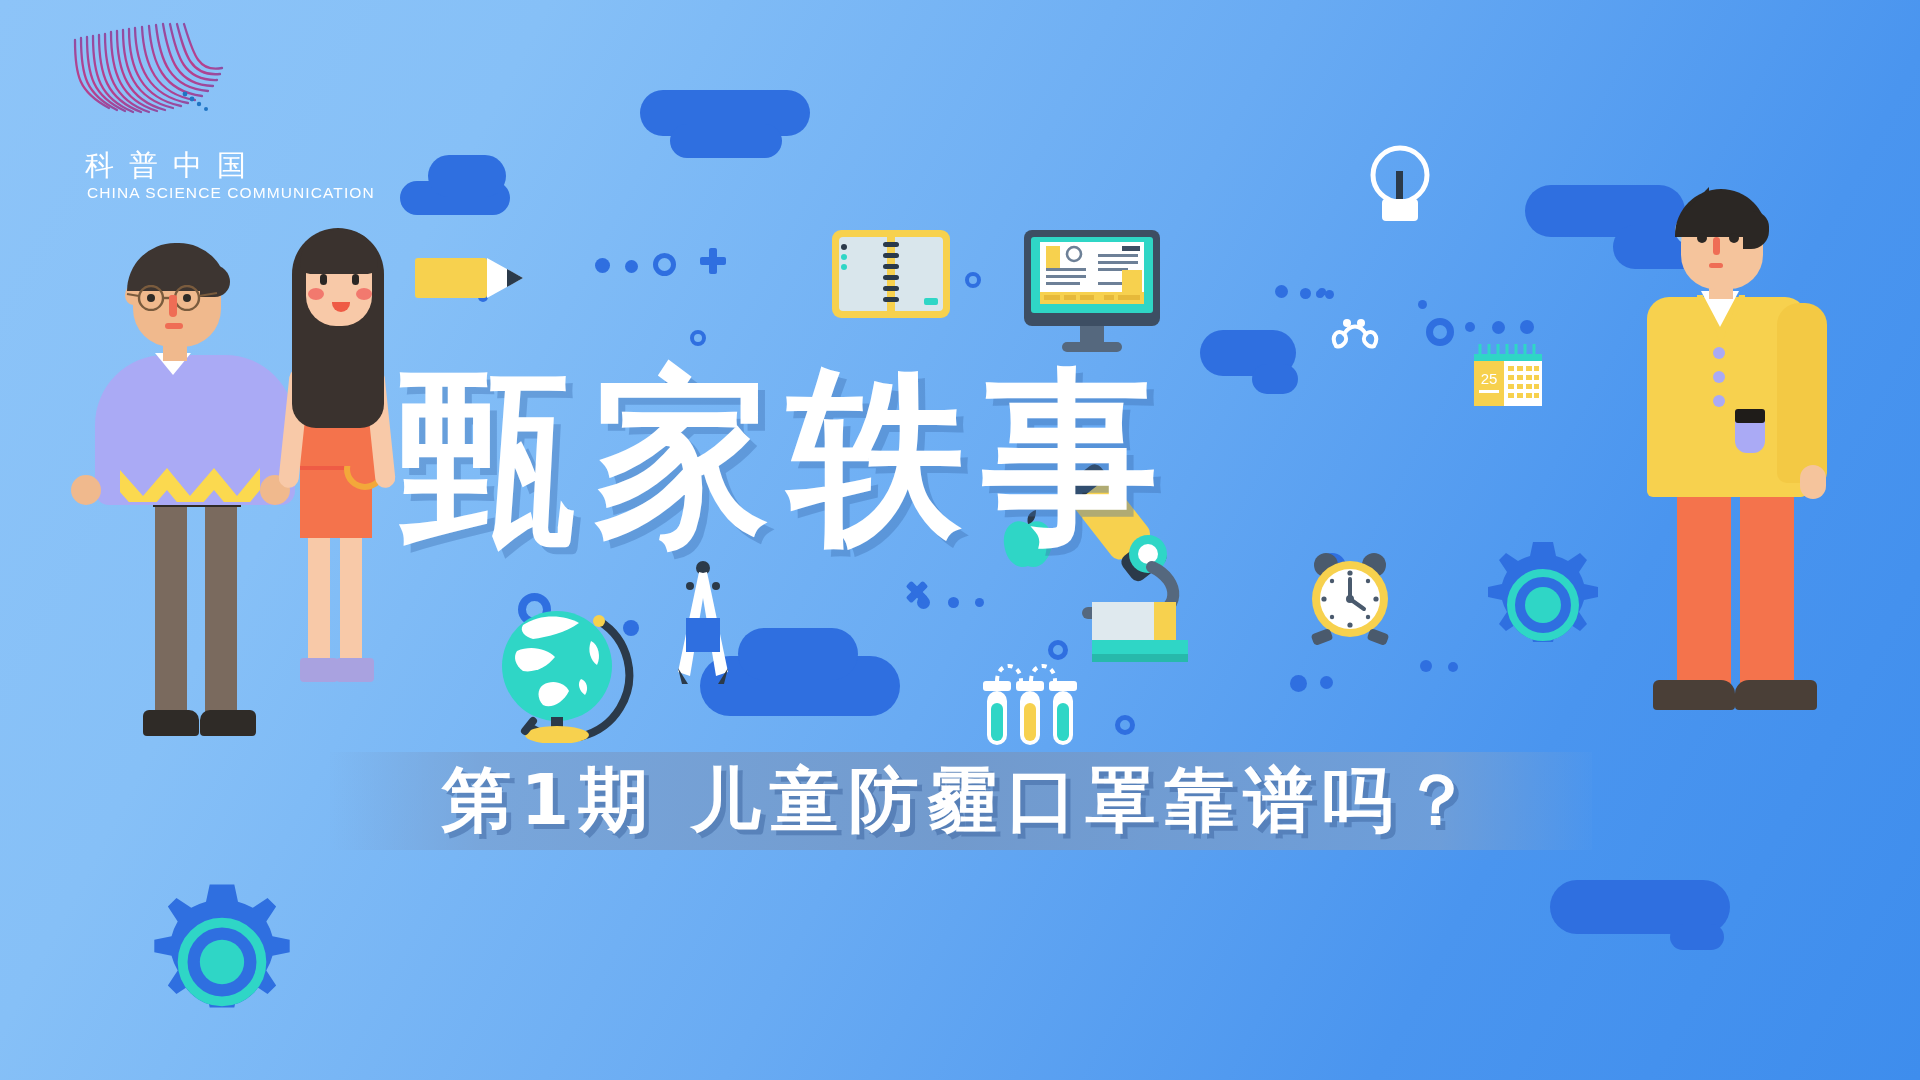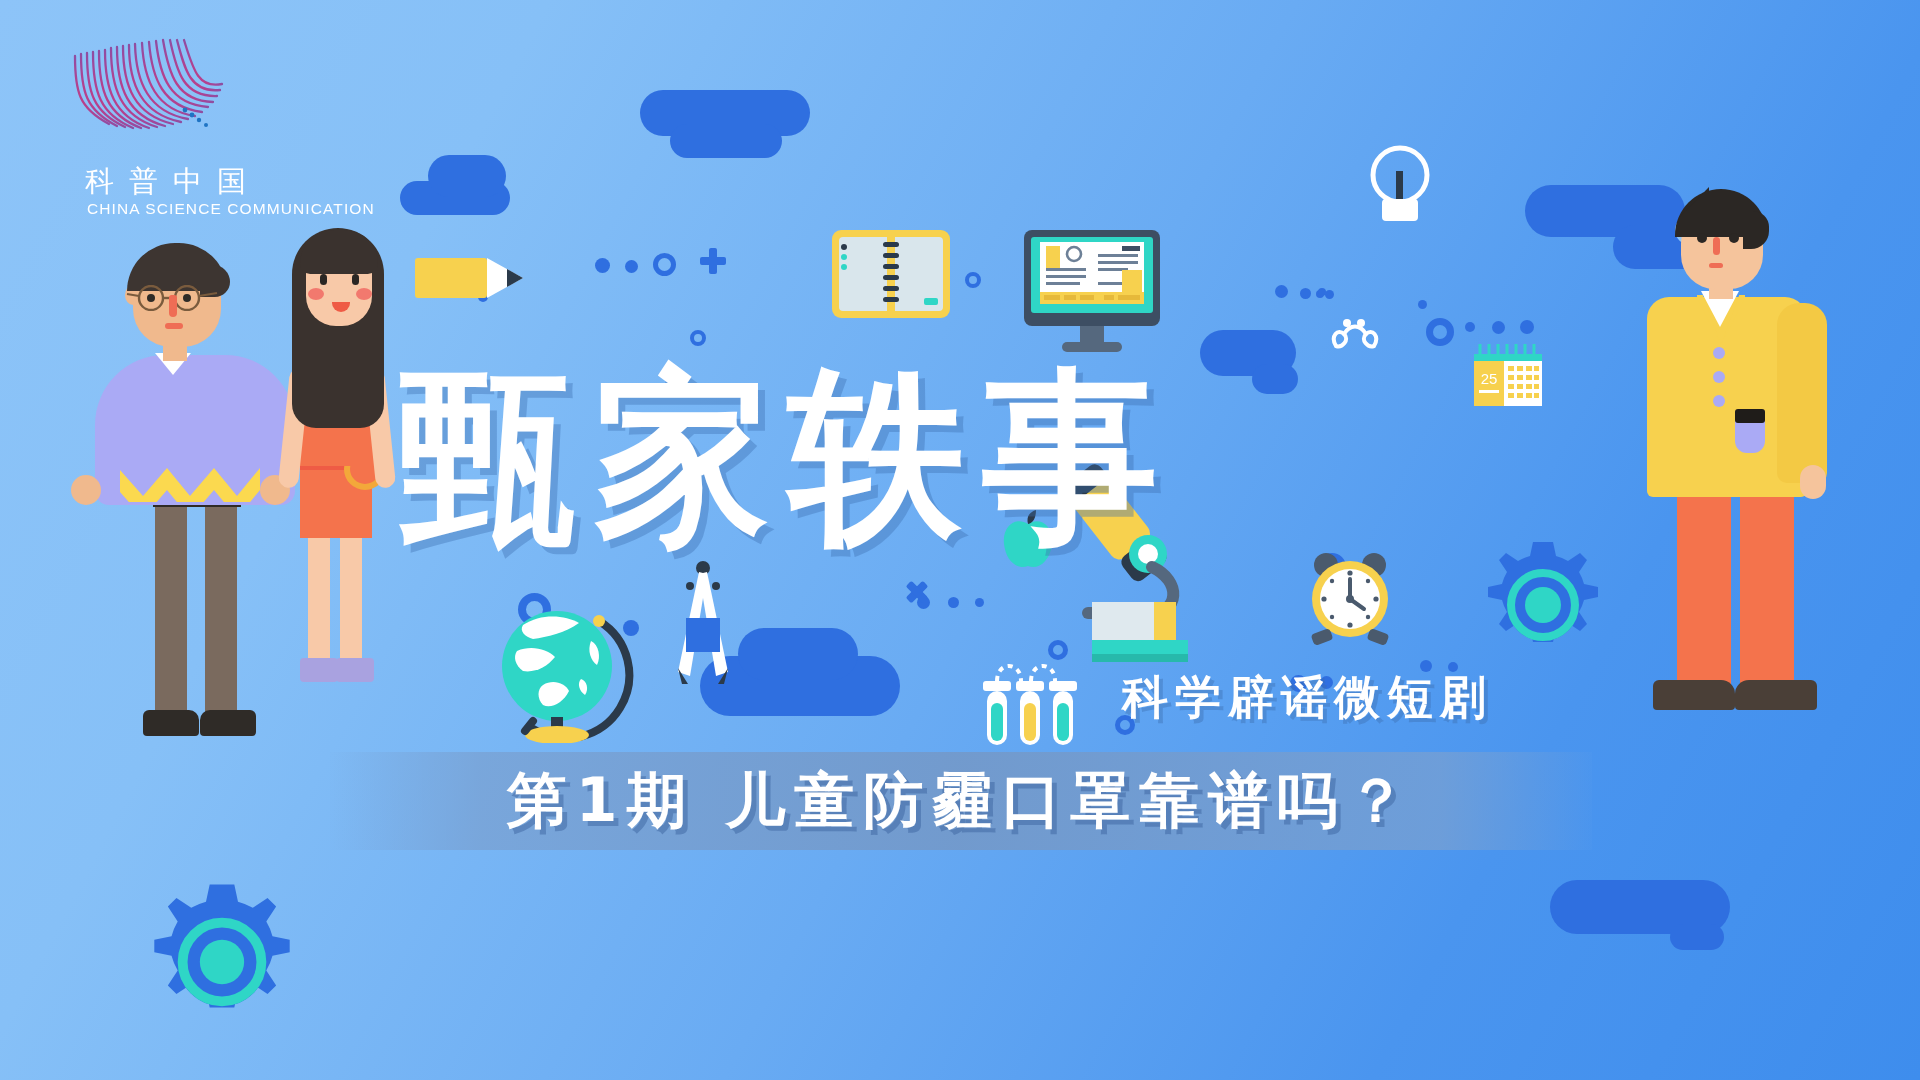--- a/index.html
+++ b/index.html
@@ -9,21 +9,21 @@
     background:linear-gradient(118deg,#8dc4f8 0%,#86c0f7 22%,#69abf3 52%,#4a95ef 78%,#3e8ded 100%);
   }
   .cloud{position:absolute;}
   .cloud i{position:absolute;background:#2f6fe0;border-radius:999px;display:block;}
   .dot{position:absolute;border-radius:50%;background:#2f6fe0;}
   .ring{position:absolute;border-radius:50%;border:7px solid #2f6fe0;}
   .plus{position:absolute;}
   .plus i{position:absolute;background:#2f6fe0;border-radius:2px;display:block;}
 
   
-  #logo{position:absolute;left:55px;top:32px;width:270px;height:200px;}
+  #logo{position:absolute;left:55px;top:16px;width:270px;height:200px;}
   #logo svg{position:absolute;left:10px;top:0;}
   .logo-cn{position:absolute;left:30px;top:130px;color:#fff;font-size:29px;letter-spacing:15px;
            font-family:"DejaVu Sans",sans-serif;font-weight:400;white-space:nowrap;}
   .logo-en{position:absolute;left:32px;top:168px;color:#fff;font-size:15.5px;letter-spacing:1.1px;white-space:nowrap;}
 
   
   #title{
     position:absolute;left:400px;top:368px;width:1120px;height:170px;
     color:#fff;font-size:176px;line-height:170px;font-weight:700;
     font-family:"DejaVu Sans","Liberation Sans",sans-serif;
@@ -39,21 +39,21 @@
     text-shadow:4px 4px 0 rgba(60,110,175,.40);
   }
   
   #band{
     position:absolute;left:330px;top:752px;width:1262px;height:98px;
     background:linear-gradient(90deg,rgba(125,173,224,.05) 0%,rgba(121,160,209,.72) 12%,rgba(116,152,199,.85) 50%,rgba(121,160,209,.72) 88%,rgba(125,173,224,.05) 100%);
   }
   #band-text{
     position:absolute;left:0;top:0;width:1262px;height:98px;
     display:flex;align-items:center;justify-content:center;
-    color:#fff;font-size:60px;font-weight:700;letter-spacing:9px;white-space:nowrap;
+    color:#fff;font-size:70px;font-weight:700;letter-spacing:9px;white-space:nowrap;
     font-family:"DejaVu Sans","Liberation Sans",sans-serif;
     text-shadow:5px 5px 0 rgba(55,95,155,.45);
   }
 
   
   .person{position:absolute;}
   .p-part{position:absolute;}
 
   
   .item{position:absolute;}
@@ -492,19 +492,18 @@
     <svg width="160" height="160" viewBox="0 0 130 130">
       <path d="M65 2 l10 0 3 14 a47 47 0 0 1 12 5 l12-8 7 7 -8 12 a47 47 0 0 1 5 12 l14 3 0 10 -14 3 a47 47 0 0 1 -5 12 l8 12 -7 7 -12-8 a47 47 0 0 1 -12 5 l-3 14 -10 0 -10 0 -3-14 a47 47 0 0 1 -12-5 l-12 8 -7-7 8-12 a47 47 0 0 1 -5-12 l-14-3 0-10 14-3 a47 47 0 0 1 5-12 l-8-12 7-7 12 8 a47 47 0 0 1 12-5 l3-14 10 0 Z" fill="#2f6fe0"></path>
       <circle cx="65" cy="65" r="36" fill="#2f6fe0"></circle>
       <circle cx="65" cy="65" r="32" fill="none" stroke="#2fd6c6" stroke-width="8"></circle>
       <circle cx="65" cy="65" r="18" fill="#2fd6c6"></circle>
     </svg>
   </div>
 
   <div id="title">甄家轶事</div>
 
-  <div id="subhead">科学辟谣微短剧</div>
 
   <div id="band">
     <div id="band-text">第1期 儿童防霾口罩靠谱吗？</div>
   </div>
 
 </div>
 
 </body></html>

